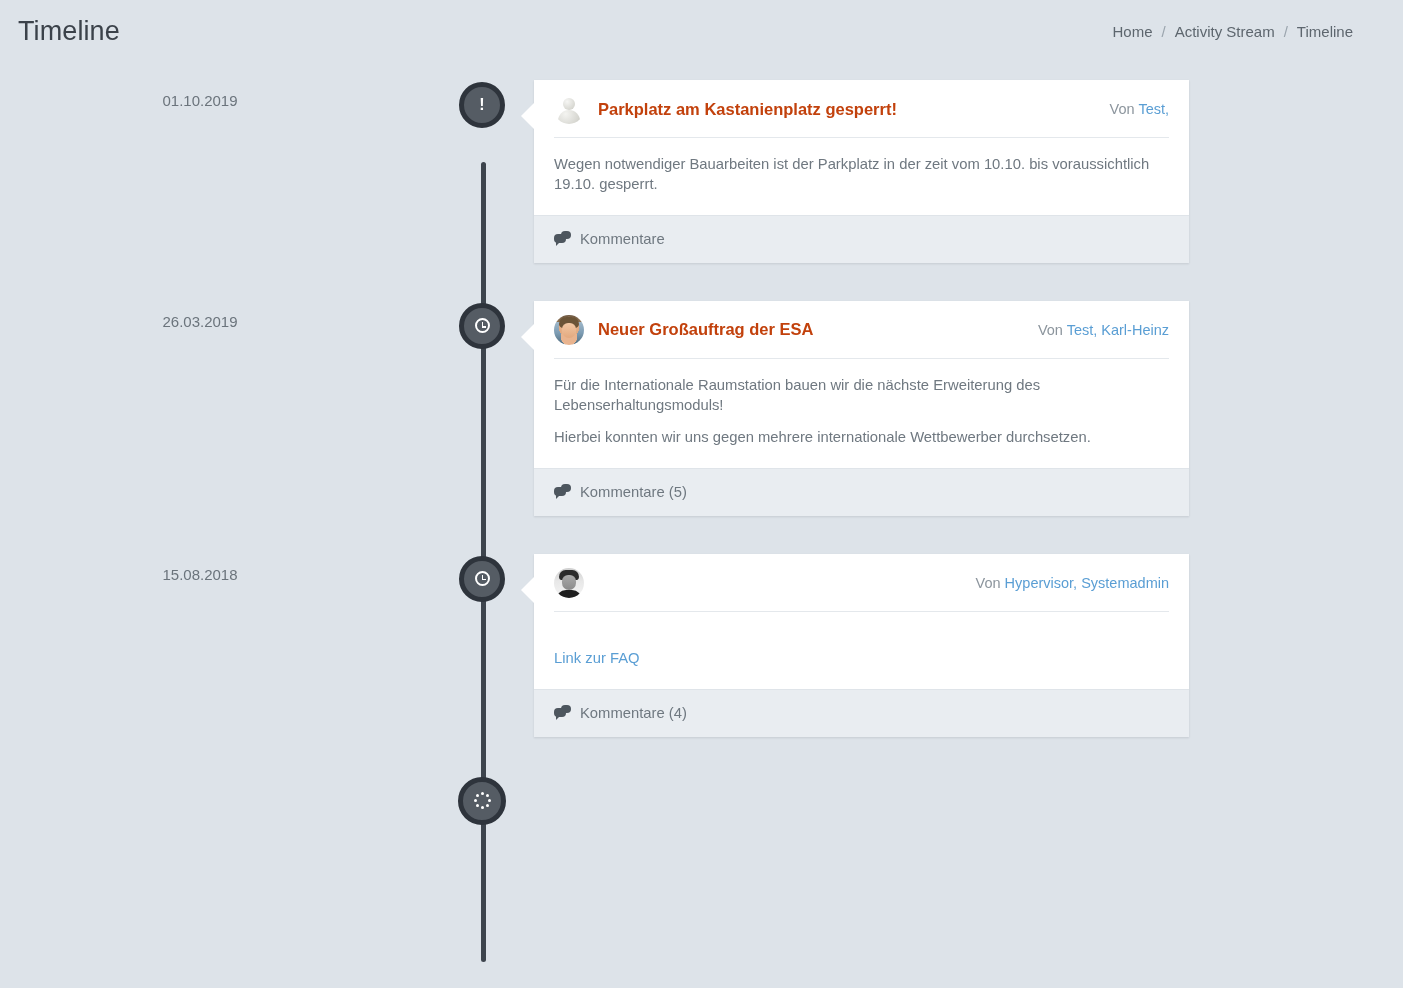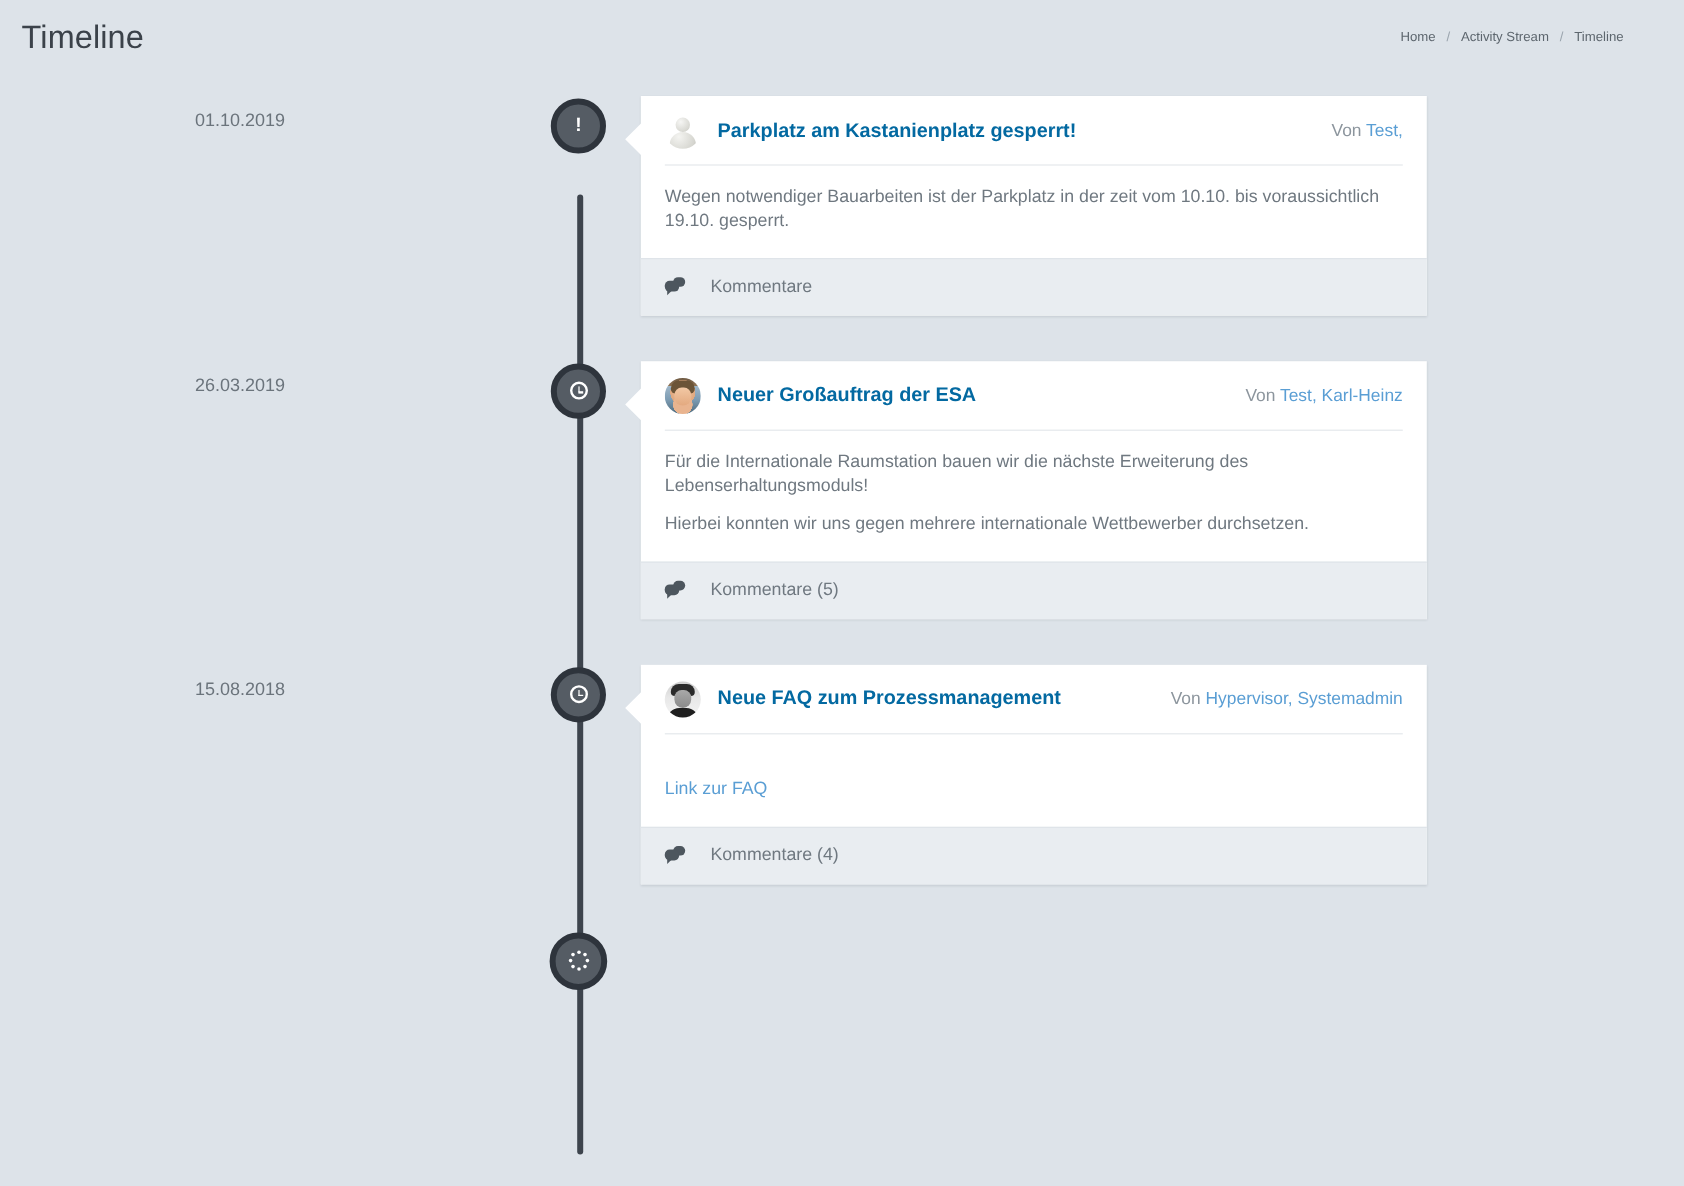--- a/index.html
+++ b/index.html
@@ -24,21 +24,21 @@
   }
   .page-title {
     font-size: 27px;
     font-weight: 400;
     color: #3b424a;
     letter-spacing: .1px;
   }
   .breadcrumb {
     display: flex;
     align-items: flex-start;
-    font-size: 11px;
+    font-size: 15px;
     color: #5d666e;
   }
   .breadcrumb .crumb { color:#5d666e; text-decoration:none; }
   .breadcrumb .sep { margin: 0 9px; color: #9aa4ad; }
   .breadcrumb .crumb.active { color:#5d666e; }
 
   
   .timeline {
     position: relative;
     padding-top: 18px;
@@ -212,21 +212,21 @@
   }
   .avatar.photo-bw .shoulders {
     position:absolute; left:2px; top:22px; width:26px; height:10px;
     border-radius: 10px 10px 0 0;
     background:#1f1f1f;
   }
 
   .card-title {
     font-size: 16.5px;
     font-weight: 700;
-    color: #0369a1;
+    color: #c2410c;
     text-decoration: none;
     flex: 1 1 auto;
     white-space: nowrap;
   }
 
   .card-author {
     font-size: 14.5px;
     color: #8c959d;
     white-space: nowrap;
     margin-left: auto;
@@ -256,21 +256,20 @@
     padding: 15px 20px;
     display: flex;
     align-items: center;
   }
   .comment-link {
     display: inline-flex;
     align-items: center;
     font-size: 14.8px;
     color: #6f7880;
     text-decoration: none;
-    gap: 12px;
   }
   .comment-icon {
     display:inline-block;
     width: 17px; height: 17px;
     margin-right: 9px;
     position: relative;
     flex: none;
   }
   .comment-icon .b1 {
     position:absolute; left:0; top:3px;
@@ -392,21 +391,20 @@
       </div>
     </div>
     <div class="tl-card">
       <div class="card-head">
         <div class="card-head-inner">
           <div class="avatar photo-bw">
             <span class="hair"></span>
               <span class="face"></span>
               <span class="shoulders"></span>
           </div>
-          <a href="#" class="card-title">Neue FAQ zum Prozessmanagement</a>
           <div class="card-author">
             <span>Von</span>
             <a href="#" class="author-link">Hypervisor, Systemadmin</a>
           </div>
         </div>
       </div>
       <div class="card-body">
         <p><br><a href="#" class="inline-link">Link zur FAQ</a></p>
       </div>
       <div class="card-footer">

